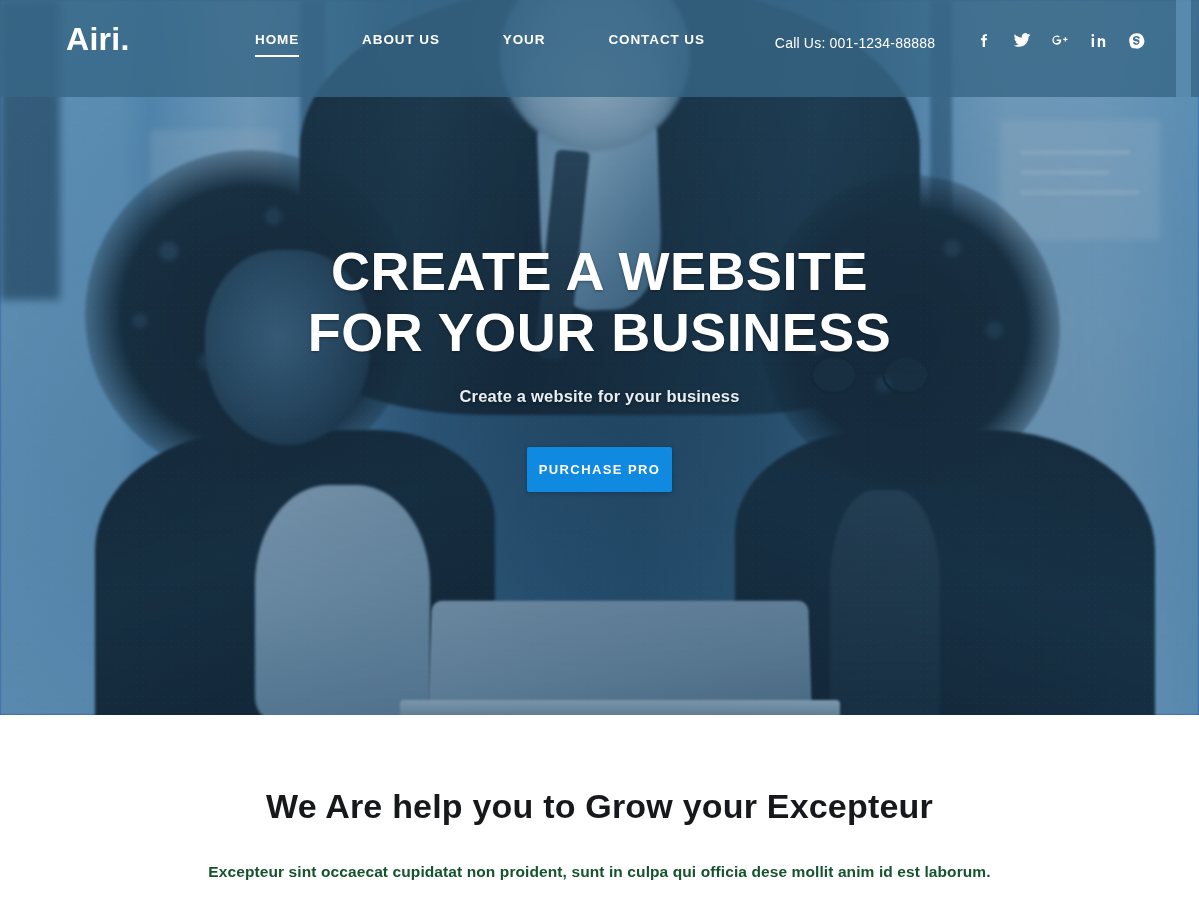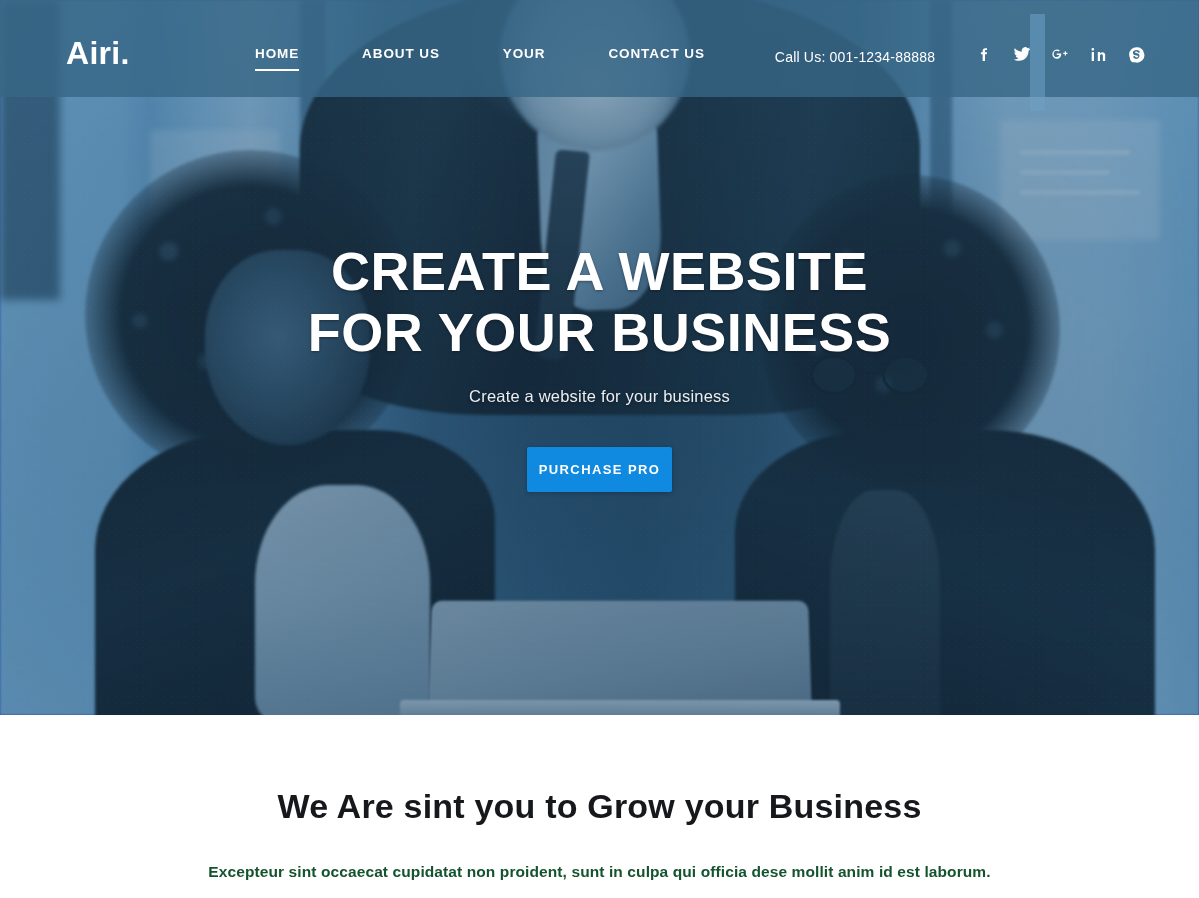--- a/index.html
+++ b/index.html
@@ -213,22 +213,22 @@
   #header {
     position:absolute; left:0; top:0; width:1199px; height:97px;
     background:rgba(55,102,134,.80);
     z-index:40;
   }
   #header .edge-strip {
     position:absolute; right:0; top:0; width:15px; height:97px;
     background:rgba(110,160,198,.55);
   }
   .hdr-inner {
-    position:relative; width:1045px; height:97px;
-    display:flex; align-items:flex-start;margin-top:14px;
+    position:relative; width:1191px; height:97px;
+    display:flex; align-items:flex-start;
   }
 
   .logo {
     position:absolute; left:66px; top:23px;
     color:#ffffff; font-size:32px; font-weight:700;
     letter-spacing:.3px; line-height:1;
   }
 
   .nav {
     position:absolute; left:255px; top:32px;
@@ -270,21 +270,21 @@
     padding-top:18px;
   }
   .hero-title {
     color:#ffffff; text-align:center;
     font-size:54px; font-weight:700; line-height:1.12;
     letter-spacing:.5px;
     text-shadow:0 1px 3px rgba(0,0,0,.35);
   }
   .hero-sub {
     margin-top:25px;
-    color:#e8eef3; font-size:16.5px; font-weight:400;
+    color:#e8eef3; font-size:16.5px; font-weight:700;
     letter-spacing:.2px;
     text-shadow:0 1px 3px rgba(0,0,0,.45);
   }
   .hero-btn {
     margin-top:41px;
     display:inline-block;
     background:#1089e0;
     color:#ffffff;
     border:none; cursor:pointer;
     font-family:"Liberation Sans", sans-serif;
@@ -411,17 +411,17 @@
             <path d="M12 1.6A10.4 10.4 0 0 0 1.6 12c0 1.6.4 3.2 1.1 4.5A5.9 5.9 0 0 0 9.5 23a10.4 10.4 0 0 0 12.9-13.6A10.4 10.4 0 0 0 12 1.6zm.4 16.6c-3.1 0-5-1.5-5-3 0-.7.5-1.2 1.3-1.2 1.7 0 1.4 2.2 3.8 2.2 1.2 0 1.9-.6 1.9-1.3 0-.9-.8-1.1-1.9-1.4l-1.6-.4C8.4 12.6 7 11.7 7 9.5 7 7 9.3 5.7 12 5.7c2.5 0 4.6 1.2 4.6 2.7 0 .7-.5 1.2-1.3 1.2-1.4 0-1.3-1.9-3.6-1.9-1.1 0-1.8.5-1.8 1.2 0 .7.9 1 1.6 1.1l1.2.3c2 .4 3.5 1.3 3.5 3.3 0 2.5-2 4.6-5 4.6z"></path>
           </svg>
         </a>
       </div>
 
       <div class="edge-strip"></div>
     </div>
   </div>
 
   <section id="about">
-    <h2 class="about-title">We Are sint you to Grow your Business</h2>
+    <h2 class="about-title">We Are help you to Grow your Excepteur</h2>
     <p class="about-desc">Excepteur sint occaecat cupidatat non proident, sunt in culpa qui officia dese mollit anim id est laborum.</p>
   </section>
 
 </div>
 
 </body></html>

